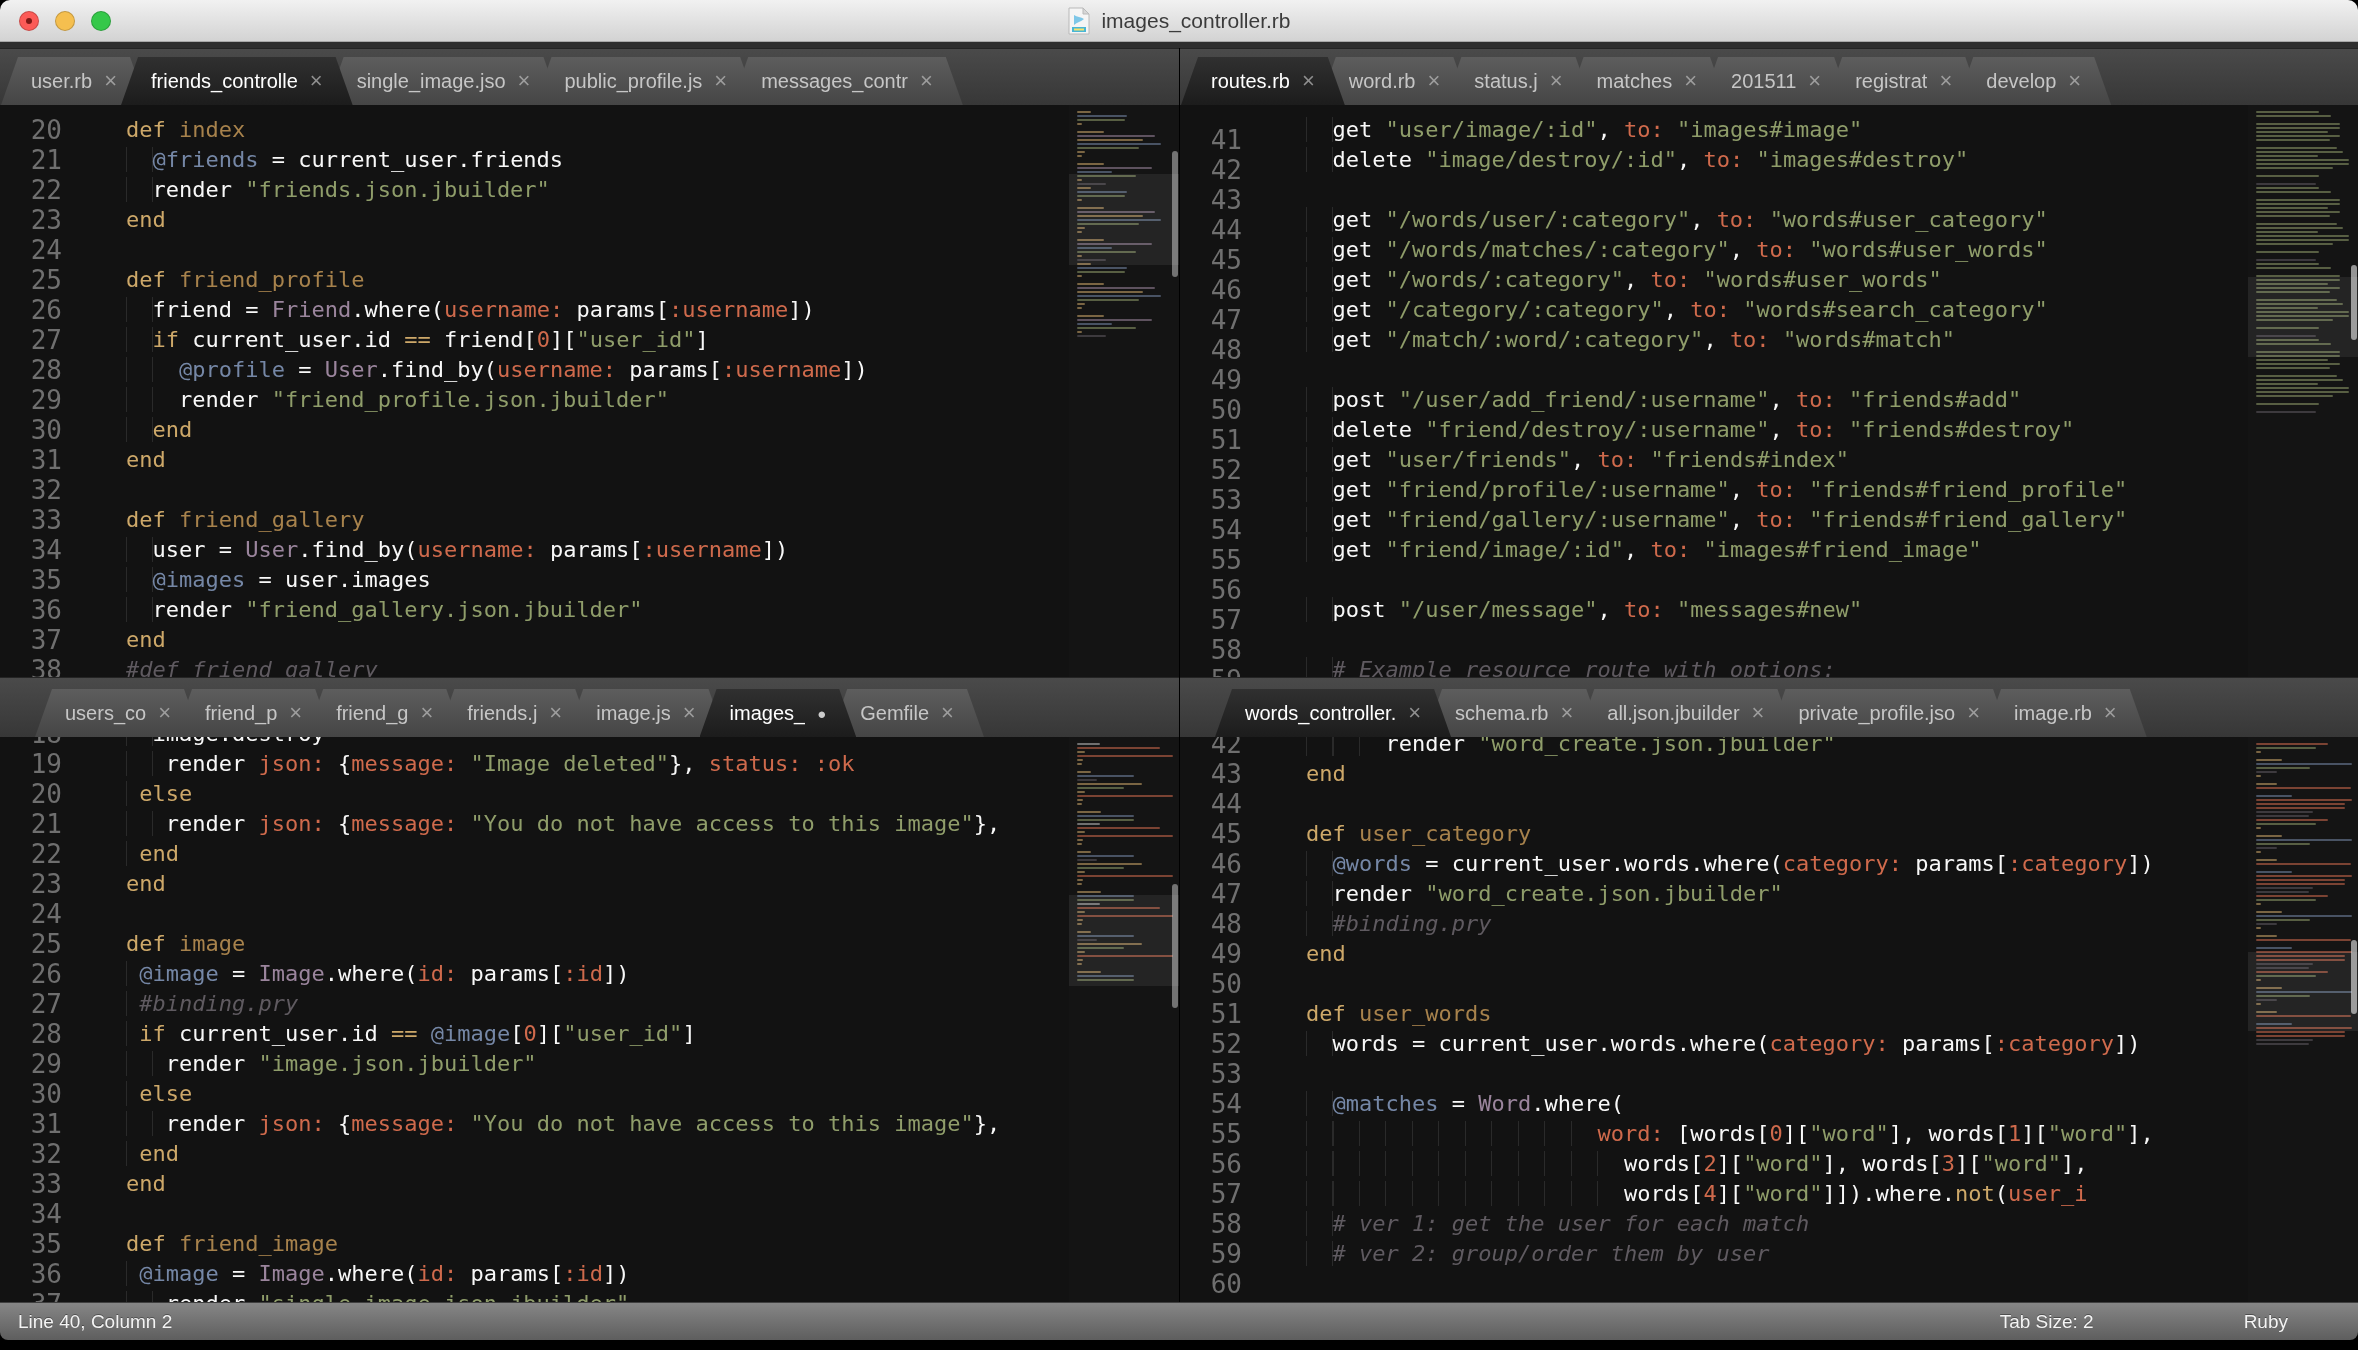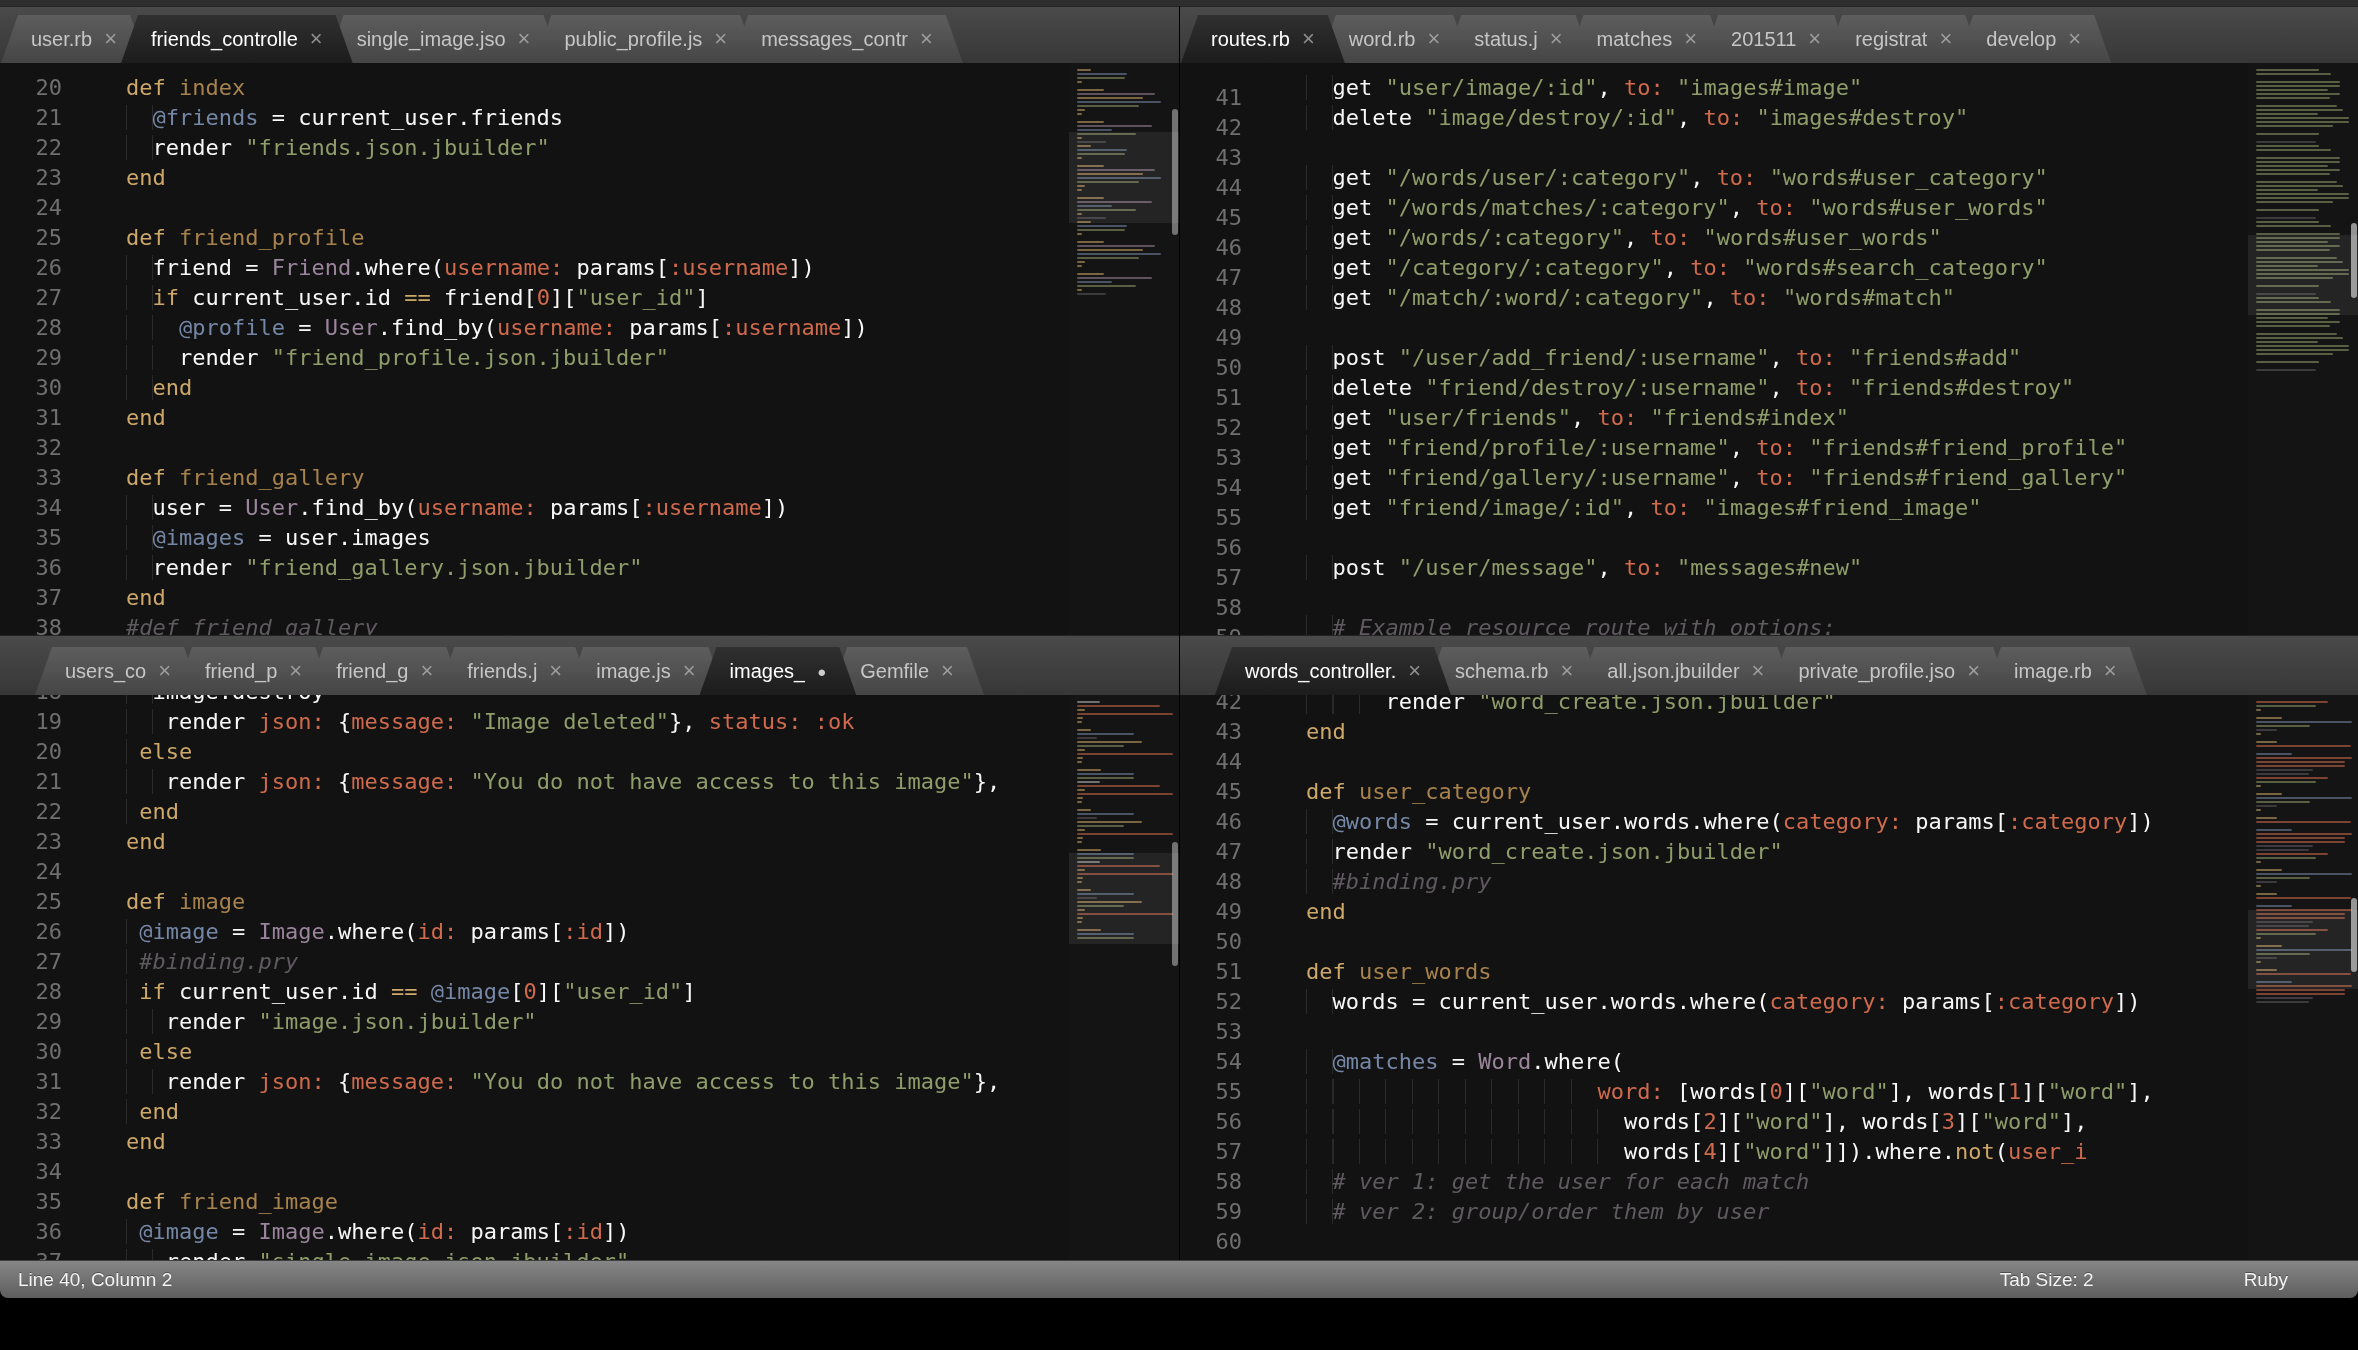--- a/index.html
+++ b/index.html
@@ -36,21 +36,21 @@
   .tab .close { color:#9d9d9d; font-size:22px; line-height:1; }
   .tab .dot { color:#cccccc; font-size:15px; line-height:1; }
   .tab.active { background:linear-gradient(#303030,#1c1c1c); color:#ffffff; z-index:3; }
   .tab.active .close { color:#8f8f8f; }
 
   .editor { display:flex; position:relative; overflow:hidden; background:#121212; }
   .row-top .editor { height:572px; }
   .row-bottom .editor { height:565px; }
 
   .gutter { width:112px; flex:none; overflow:hidden; text-align:right; padding-right:50px;
-    font-family:"DejaVu Sans Mono", monospace; font-size:22px; color:#6f6f6f; }
+    font-family:"DejaVu Sans Mono", monospace; font-size:26px; color:#6f6f6f; }
   .codearea { flex:1; overflow:hidden; padding-left:14px; }
   .cline, .lnum { height:30px; line-height:30px; white-space:pre; }
   .codearea { font-family:"DejaVu Sans Mono", monospace; font-size:22px; }
   .cline span.ind { background-image:repeating-linear-gradient(to right, rgba(255,255,255,0.10) 0 1px, transparent 1px 26.5px); }
 
   .tok-p  { color:#f8f8f8; }
   .tok-k  { color:#cda869; }
   .tok-fn { color:#a7824c; }
   .tok-iv { color:#7587a6; }
   .tok-s  { color:#8f9d6a; }
@@ -72,20 +72,37 @@
   .sb-spacer { flex:1; }
   .sb-tabsize { margin-right:150px; }
   .sb-syntax { margin-right:70px; }
   .bottom-strip { height:10px; background:#000; }
 </style>
 </head>
 <body>
 
 <div class="window">
 
+  <div class="titlebar">
+    <div class="traffic">
+      <div class="tl red"></div>
+      <div class="tl yellow"></div>
+      <div class="tl green"></div>
+    </div>
+    <div class="title-wrap">
+      <svg class="doc-icon" viewBox="0 0 24 28">
+        <path d="M2 1 h14 l6 6 v20 h-20 z" fill="#f5f5f5" stroke="#b9b9b9"></path>
+        <path d="M16 1 l6 6 h-6 z" fill="#d7d7d7" stroke="#b9b9b9"></path>
+        <path d="M7 8 c3 2 7 2 10 4 c-3 3 -7 3 -10 6 z" fill="#7ec7e8"></path>
+        <rect x="5" y="20" width="14" height="5" fill="#49b6d6"></rect>
+        <rect x="7" y="21.5" width="10" height="2" fill="#f7e26b"></rect>
+      </svg>
+      <span>images_controller.rb</span>
+    </div>
+  </div>
 
   <div class="chrome-strip"></div>
 
   <div class="grid">
     <section class="pane row-top left">
         <div class="tabbar">
           <div class="tab">
             <span class="lbl">user.rb</span>
             <span class="close">×</span>
           </div>

